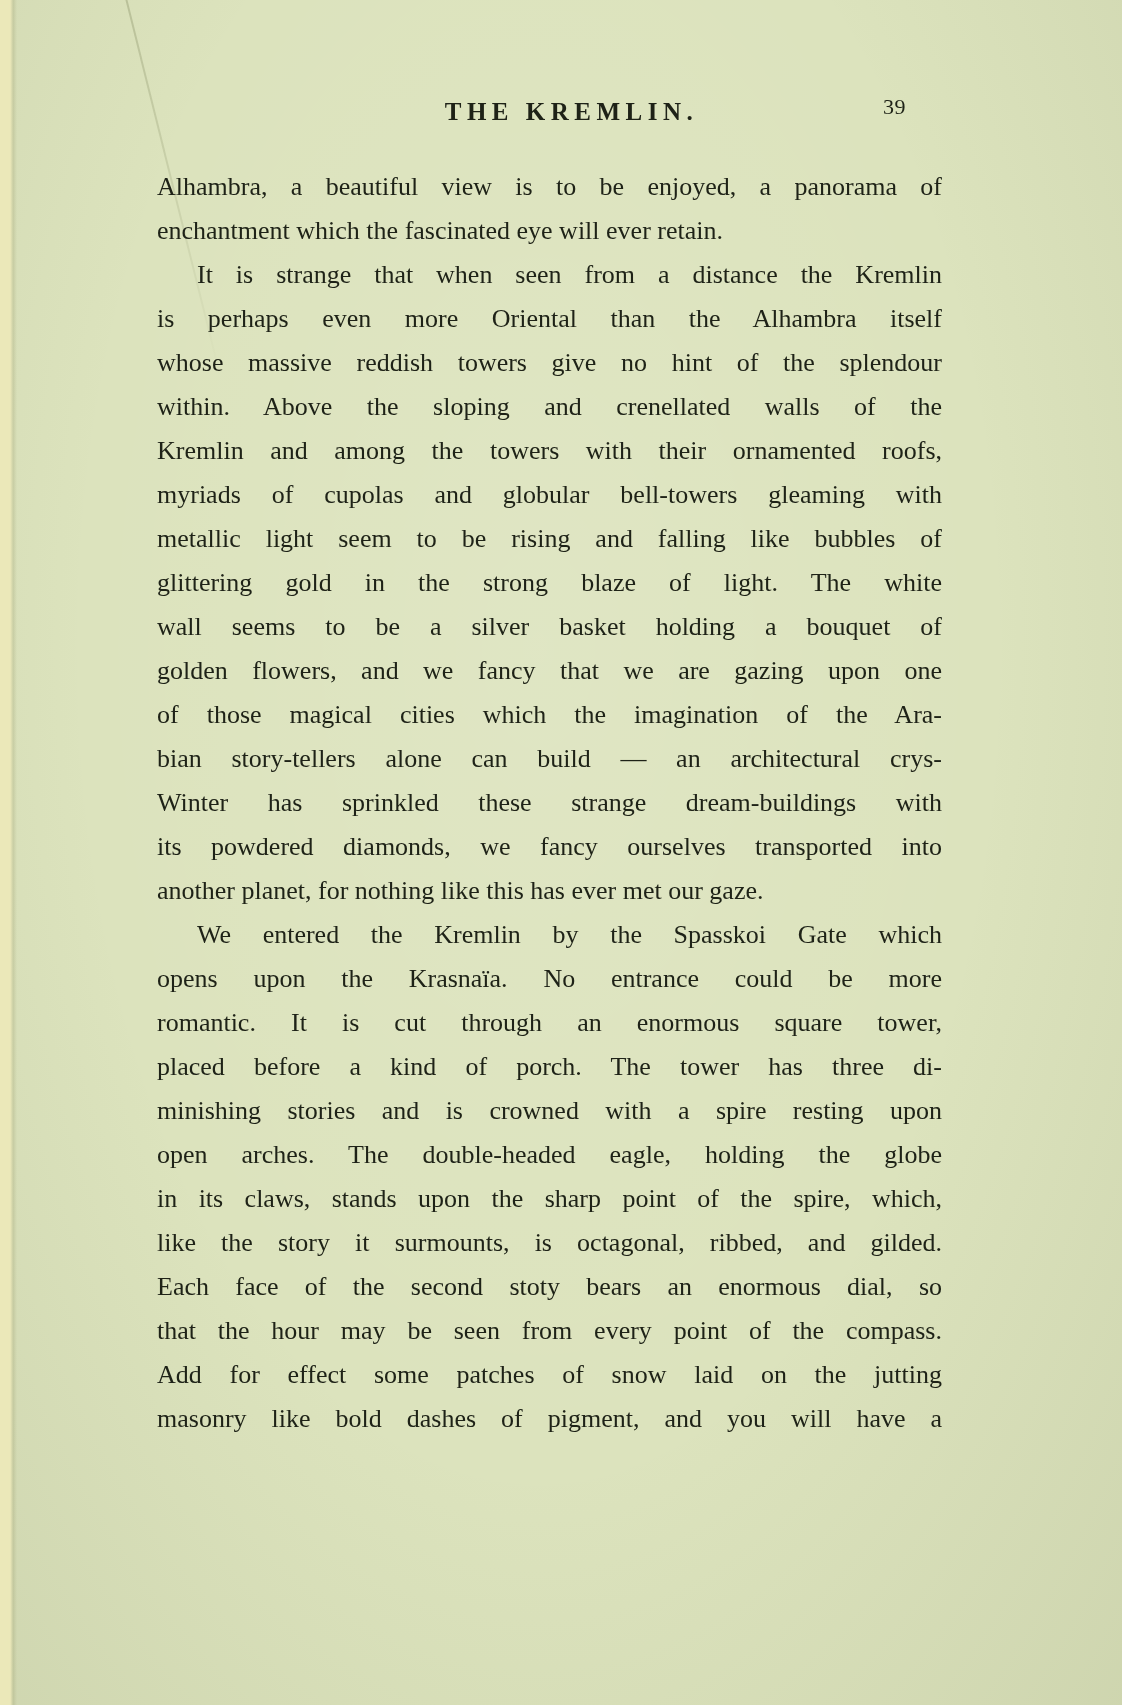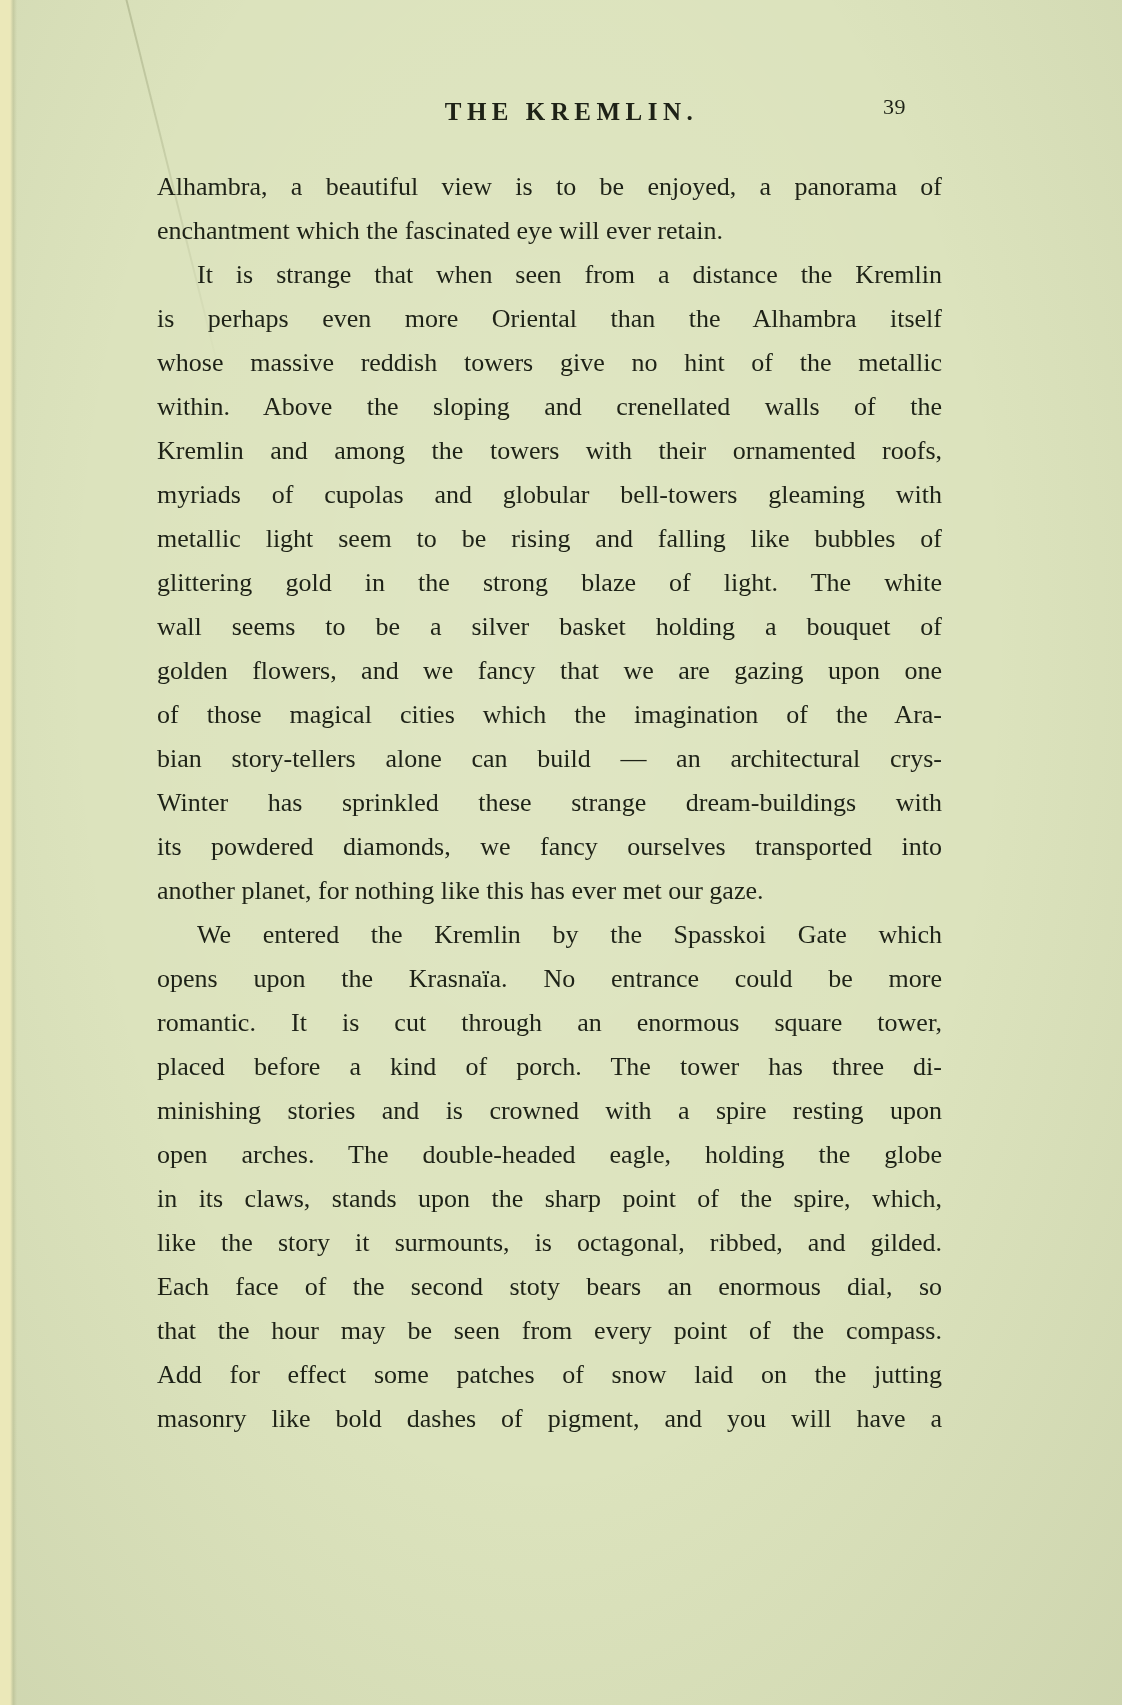--- a/index.html
+++ b/index.html
@@ -115,21 +115,21 @@
     <div class="header-row">
       <span class="running-title">THE KREMLIN.</span>
       <span class="page-number">39</span>
     </div>
 
     <div class="textblock">
         <div class="line"><span>Alhambra, a beautiful view is to be enjoyed, a panorama of</span></div>
         <div class="line para-end"><span>enchantment which the fascinated eye will ever retain.</span></div>
         <div class="line indent"><span>It is strange that when seen from a distance the Kremlin</span></div>
         <div class="line"><span>is perhaps even more Oriental than the Alhambra itself</span></div>
-        <div class="line"><span>whose massive reddish towers give no hint of the metallic</span></div>
+        <div class="line"><span>whose massive reddish towers give no hint of the splendour</span></div>
         <div class="line"><span>within.  Above the sloping and crenellated walls of the</span></div>
         <div class="line"><span>Kremlin and among the towers with their ornamented roofs,</span></div>
         <div class="line"><span>myriads of cupolas and globular bell-towers gleaming with</span></div>
         <div class="line"><span>metallic light seem to be rising and falling like bubbles of</span></div>
         <div class="line"><span>glittering gold in the strong blaze of light.  The white</span></div>
         <div class="line"><span>wall seems to be a silver basket holding a bouquet of</span></div>
         <div class="line"><span>golden flowers, and we fancy that we are gazing upon one</span></div>
         <div class="line"><span>of those magical cities which the imagination of the Ara-</span></div>
         <div class="line"><span>bian story-tellers alone can build — an architectural crys-</span></div>
         <div class="line"><span>Winter has sprinkled these strange dream-buildings with</span></div>

